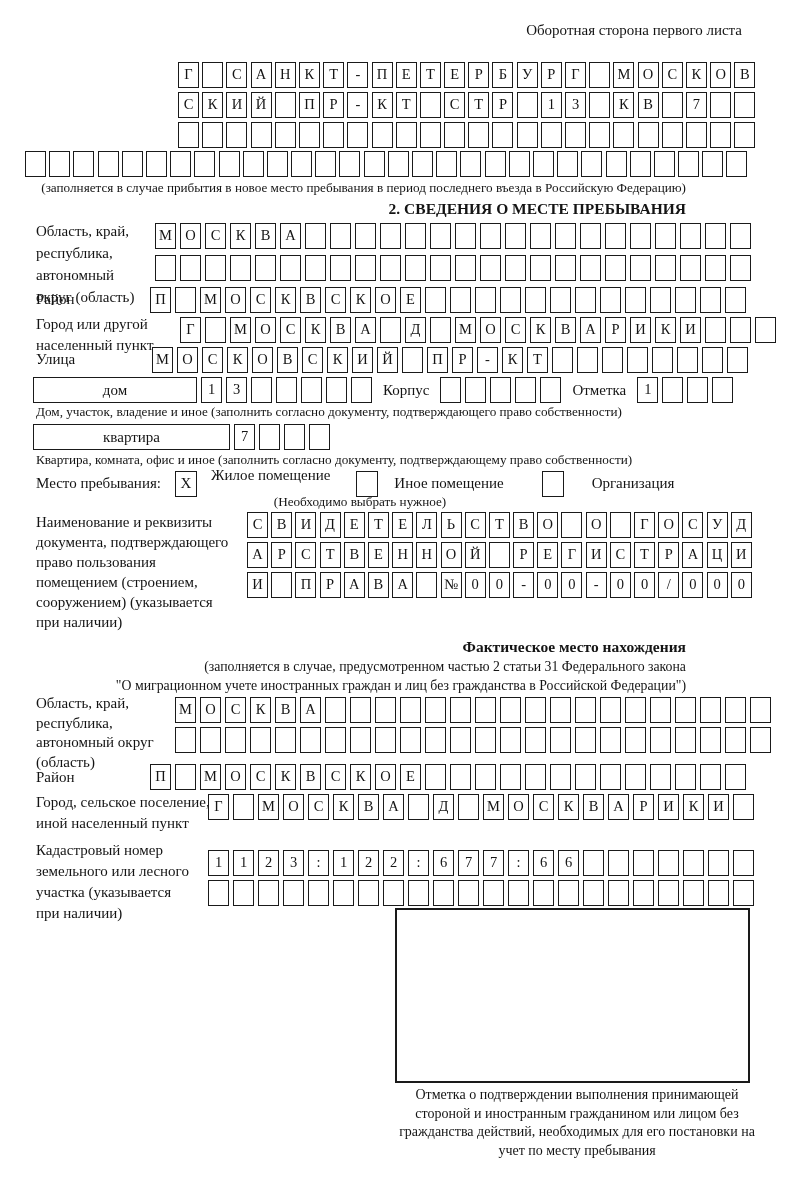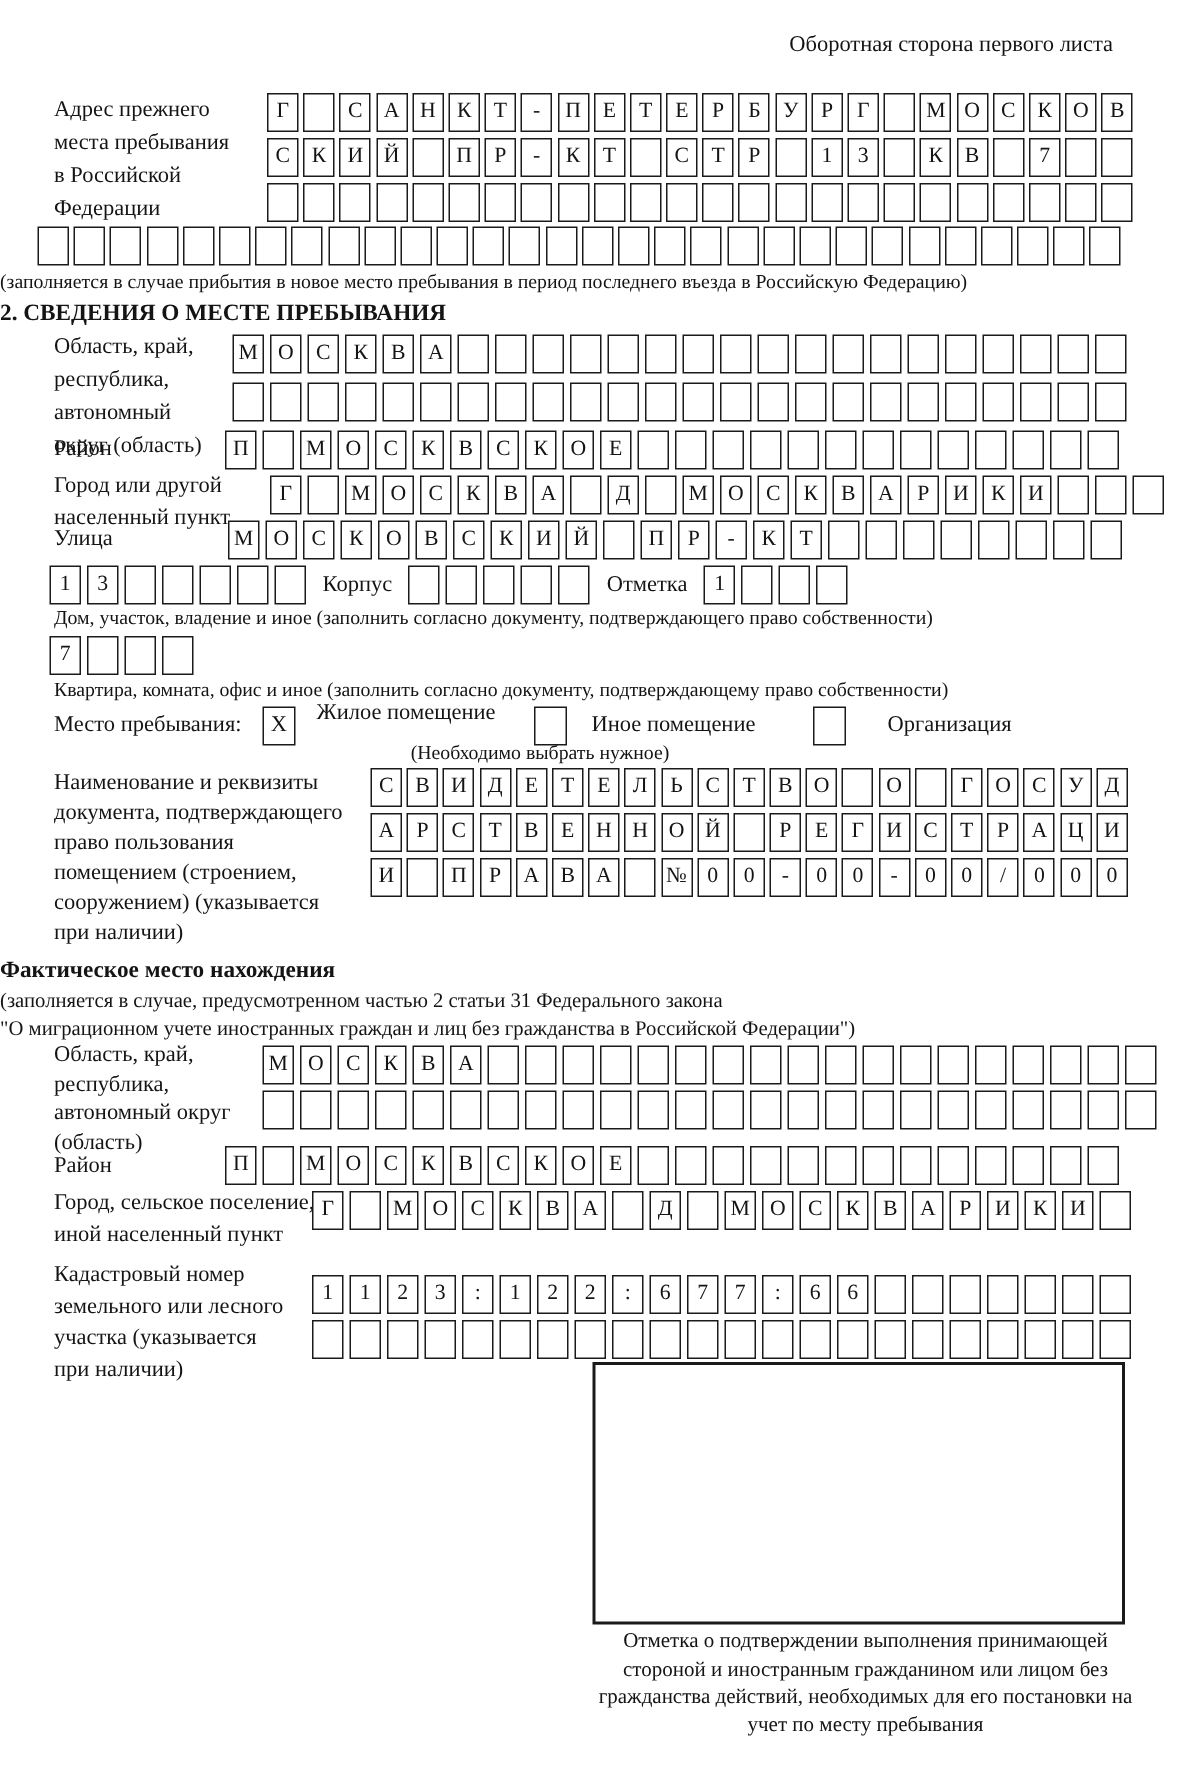--- a/index.html
+++ b/index.html
@@ -6,21 +6,21 @@
   .page {
     position:relative; width:800px; height:1180px; margin:0 auto;
     background:#ffffff; color:#141414;
     font-family:"Liberation Serif", serif;
     overflow:hidden;
   }
   .lbl { position:absolute; font-size:15px; line-height:22px; white-space:pre-line; }
   .lbl.lh20 { line-height:20px; }
   .lbl.lh19 { line-height:19.5px; }
   .hint { position:absolute; font-size:13.2px; line-height:18.5px; white-space:pre-line; }
-  .center { left:0; width:686px; text-align:left; }
+  .center { left:0; width:686px; text-align:right; }
   .center-narrow { left:0; width:720px; text-align:center; }
   .bold { font-weight:bold; }
   .title { position:absolute; font-size:15px; }
 
   .cell-row { position:absolute; display:flex; gap:4px; }
   .cell-row.tight { gap:3.2px; }
   .cell {
     flex:0 0 21px; width:21px; height:26px; box-sizing:border-box;
     border:1.6px solid #1a1a1a; background:#fff;
     display:flex; align-items:center; justify-content:center;
@@ -47,24 +47,20 @@
   .caption { position:absolute; left:388px; top:1086px; width:378px;
     font-size:14px; line-height:18.5px; text-align:center; }
 </style>
 </head>
 <body>
 
 <div class="page">
 
   <div class="title" style="top:22px; right:58px;">Оборотная сторона первого листа</div>
 
-  <div class="lbl" style="left:36px; top:62px;">Адрес прежнего
-места пребывания
-в Российской
-Федерации</div>
   <div class="cell-row tight" style="left:178px; top:62px;">
       <span class="cell">Г</span>
       <span class="cell"></span>
       <span class="cell">С</span>
       <span class="cell">А</span>
       <span class="cell">Н</span>
       <span class="cell">К</span>
       <span class="cell">Т</span>
       <span class="cell">-</span>
       <span class="cell">П</span>
@@ -308,20 +304,21 @@
       <span class="cell"></span>
       <span class="cell"></span>
       <span class="cell"></span>
       <span class="cell"></span>
       <span class="cell"></span>
       <span class="cell"></span>
       <span class="cell"></span>
     </div>
 
   <div class="cell-row" style="left:33px; top:377px;">
+    <div class="widebox box-dom">дом</div>
     <div style="display:flex; gap:4px;">
         <span class="cell">1</span>
         <span class="cell">3</span>
         <span class="cell"></span>
         <span class="cell"></span>
         <span class="cell"></span>
         <span class="cell"></span>
         <span class="cell"></span>
       </div>
     <div class="inline-lbl">Корпус</div>
@@ -336,20 +333,21 @@
     <div style="display:flex; gap:4px;">
         <span class="cell">1</span>
         <span class="cell"></span>
         <span class="cell"></span>
         <span class="cell"></span>
       </div>
   </div>
   <div class="hint" style="left:36px; top:403px;">Дом, участок, владение и иное (заполнить согласно документу, подтверждающего право собственности)</div>
 
   <div class="cell-row" style="left:33px; top:424px;">
+    <div class="widebox box-kv">квартира</div>
     <div style="display:flex; gap:4px;">
         <span class="cell">7</span>
         <span class="cell"></span>
         <span class="cell"></span>
         <span class="cell"></span>
       </div>
   </div>
   <div class="hint" style="left:36px; top:451px;">Квартира, комната, офис и иное (заполнить согласно документу, подтверждающему право собственности)</div>
 
   <div class="mesto-row" style="left:36px; top:467px;">

